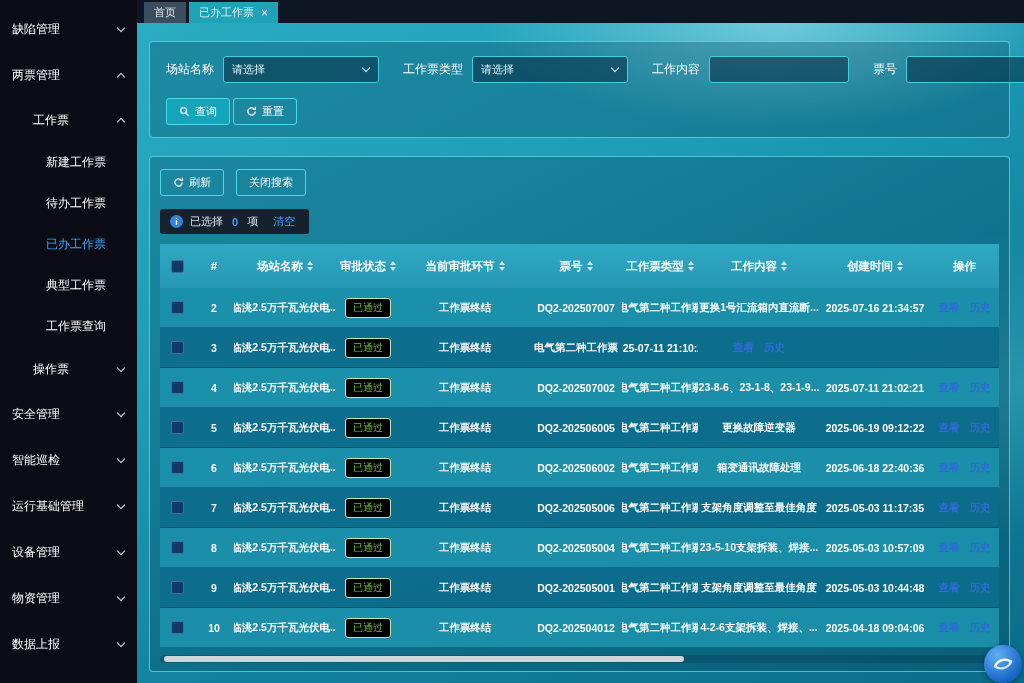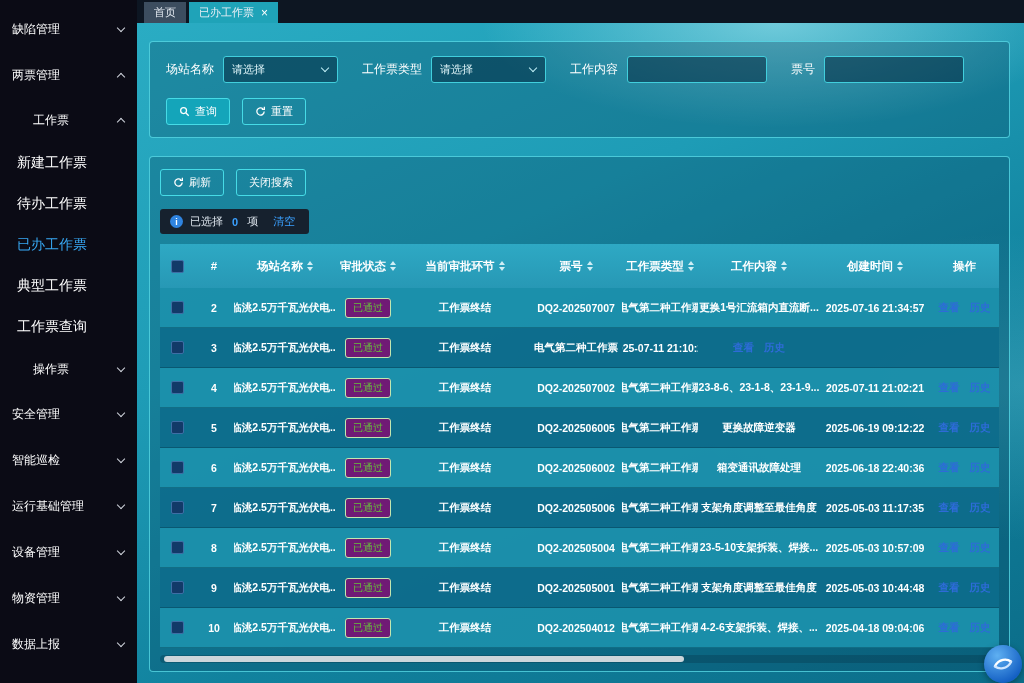--- a/index.html
+++ b/index.html
@@ -3,21 +3,21 @@
 <meta charset="utf-8">
 <style>
   * { margin:0; padding:0; box-sizing:border-box; }
   html,body { width:1024px; height:683px; overflow:hidden; font-family:"Liberation Sans",sans-serif; }
   .app { display:flex; width:1024px; height:683px; background:#0b0b15; }
 
   
   .sidebar { width:137px; flex-shrink:0; background:#0b0b15; color:#fff; padding-top:6px; }
   .side-item { position:relative; display:flex; align-items:center; height:46px; padding:0 12px; font-size:12px; cursor:pointer; }
   .side-item.l2 { height:44px; padding-left:33px; }
-  .side-item.l3 { height:41px; padding-left:17px; font-size:14px; }
+  .side-item.l3 { height:41px; padding-left:46px; font-size:12px; }
   .side-item.active { color:#38a9f5; }
   .chev { position:absolute; right:13px; width:6px; height:6px; border-right:1.5px solid #cfd3dc; border-bottom:1.5px solid #cfd3dc; }
   .chev.down { transform:rotate(45deg); margin-top:-3px; }
   .chev.up { transform:rotate(-135deg); margin-top:3px; }
 
   
   .main { flex:1; display:flex; flex-direction:column; position:relative; min-width:0; }
   .tabbar { height:23px; background:#0d1622; display:flex; align-items:stretch; gap:3px; padding:2px 0 0 7px; flex-shrink:0; }
   .tab { padding:0 10px; font-size:11px; color:#e8eef5; background:#3c4d5f; display:flex; align-items:center; gap:7px; cursor:pointer; }
   .tab.active { background:#1fa3b8; }
@@ -29,26 +29,26 @@
       radial-gradient(ellipse 500px 220px at 100% 55%, rgba(120,215,230,.25), transparent 70%),
       linear-gradient(155deg, #2aacc3 0%, #1e9cb6 35%, #11829e 65%, #0b6d89 100%);
   }
   .panel { border:1px solid rgba(92,226,238,.75); border-radius:4px; background:rgba(7,62,88,.30); }
 
   
   .search-panel { padding:14px 16px 12px; margin-bottom:18px; }
   .form-row { display:flex; align-items:center; gap:10px; }
   .field { display:flex; align-items:center; gap:9px; }
   .field label { font-size:12px; color:#fff; white-space:nowrap; }
-  .select, .text-input { width:115px; height:27px; background:rgba(4,42,64,.55); border:1px solid #41cfdd; border-radius:3px; color:#dff5f9; font-size:11px; display:flex; align-items:center; padding:0 8px; position:relative; }
+  .select, .text-input { width:156px; height:27px; background:rgba(4,42,64,.55); border:1px solid #41cfdd; border-radius:3px; color:#dff5f9; font-size:11px; display:flex; align-items:center; padding:0 8px; position:relative; }
   .text-input { width:140px; }
   .text-input input { width:100%; height:100%; background:transparent; border:none; outline:none; color:#dff5f9; font-size:11px; font-family:inherit; }
   .select .sel-chev { position:absolute; right:9px; width:6px; height:6px; border-right:1.4px solid #bfeef5; border-bottom:1.4px solid #bfeef5; transform:rotate(45deg); margin-top:-3px; }
   .gap-lg { margin-left:14px; }
-  .btn-row { margin-top:15px; display:flex; gap:12px; }
+  .btn-row { margin-top:15px; display:flex; gap:3px; }
   .btn { height:27px; padding:0 12px; font-size:11px; color:#fff; border-radius:3px; border:1px solid #46dbe6; background:transparent; display:inline-flex; align-items:center; gap:5px; cursor:pointer; font-family:inherit; }
   .btn.primary { background:#14a5ba; }
   .btn svg { display:block; }
 
   
   .table-panel { flex:1; padding:12px 10px 8px; display:flex; flex-direction:column; min-height:0; }
   .toolbar { display:flex; gap:12px; }
   .selection-bar { margin-top:13px; align-self:flex-start; display:inline-flex; align-items:center; gap:7px; background:#16212e; border-radius:3px; padding:5px 14px 5px 10px; font-size:11px; color:#dfe7ef; }
   .info-dot { width:13px; height:13px; border-radius:50%; background:#2f84e0; color:#fff; font-size:9px; font-weight:bold; display:flex; align-items:center; justify-content:center; font-style:normal; }
   .sel-count { color:#3aa0ff; font-weight:bold; margin:0 2px; }
@@ -60,21 +60,21 @@
   .th, .td { display:flex; align-items:center; justify-content:center; padding:0 4px; overflow:hidden; white-space:nowrap; }
   .th { font-size:11.5px; font-weight:bold; gap:4px; cursor:pointer; }
   .sort { display:inline-flex; flex-direction:column; gap:2px; }
   .sort i { display:block; width:0; height:0; border-left:3.5px solid transparent; border-right:3.5px solid transparent; }
   .sort .up { border-bottom:4px solid #cfeef5; }
   .sort .dn { border-top:4px solid #cfeef5; }
   .tr { height:40px; color:#fff; font-size:10.5px; font-weight:bold; border-bottom:1px solid rgba(2,48,66,.35); }
   .tr:nth-child(odd) { background:rgba(28,145,172,.92); }
   .tr:nth-child(even) { background:rgba(13,108,140,.92); }
   .checkbox { width:13px; height:13px; background:#123a68; border:1px solid #3e6ea5; border-radius:2px; cursor:pointer; }
-  .badge { padding:2px 7px; font-size:10px; font-weight:normal; color:#67c23a; background:#701a75; border:1px solid #c2e7b0; border-radius:3px; }
+  .badge { padding:2px 7px; font-size:10px; font-weight:normal; color:#67c23a; background:#000000; border:1px solid #c2e7b0; border-radius:3px; }
   .link { color:#2e6bd8; cursor:pointer; margin:0 5px; }
   .hscroll { margin-top:7px; height:8px; border-radius:4px; background:rgba(6,55,75,.35); position:relative; }
   .hscroll .thumb { position:absolute; left:4px; top:1px; height:6px; width:62%; background:#ccd6db; border-radius:4px; cursor:pointer; }
 
   .fab { position:absolute; right:2px; bottom:0px; width:38px; height:38px; border-radius:50%; background:radial-gradient(circle at 35% 28%, #5fb0f2, #1460c4 75%); display:flex; align-items:center; justify-content:center; cursor:pointer; box-shadow:0 2px 6px rgba(0,0,0,.35); }
 </style>
 </head>
 <body>
 
 <div class="app">

